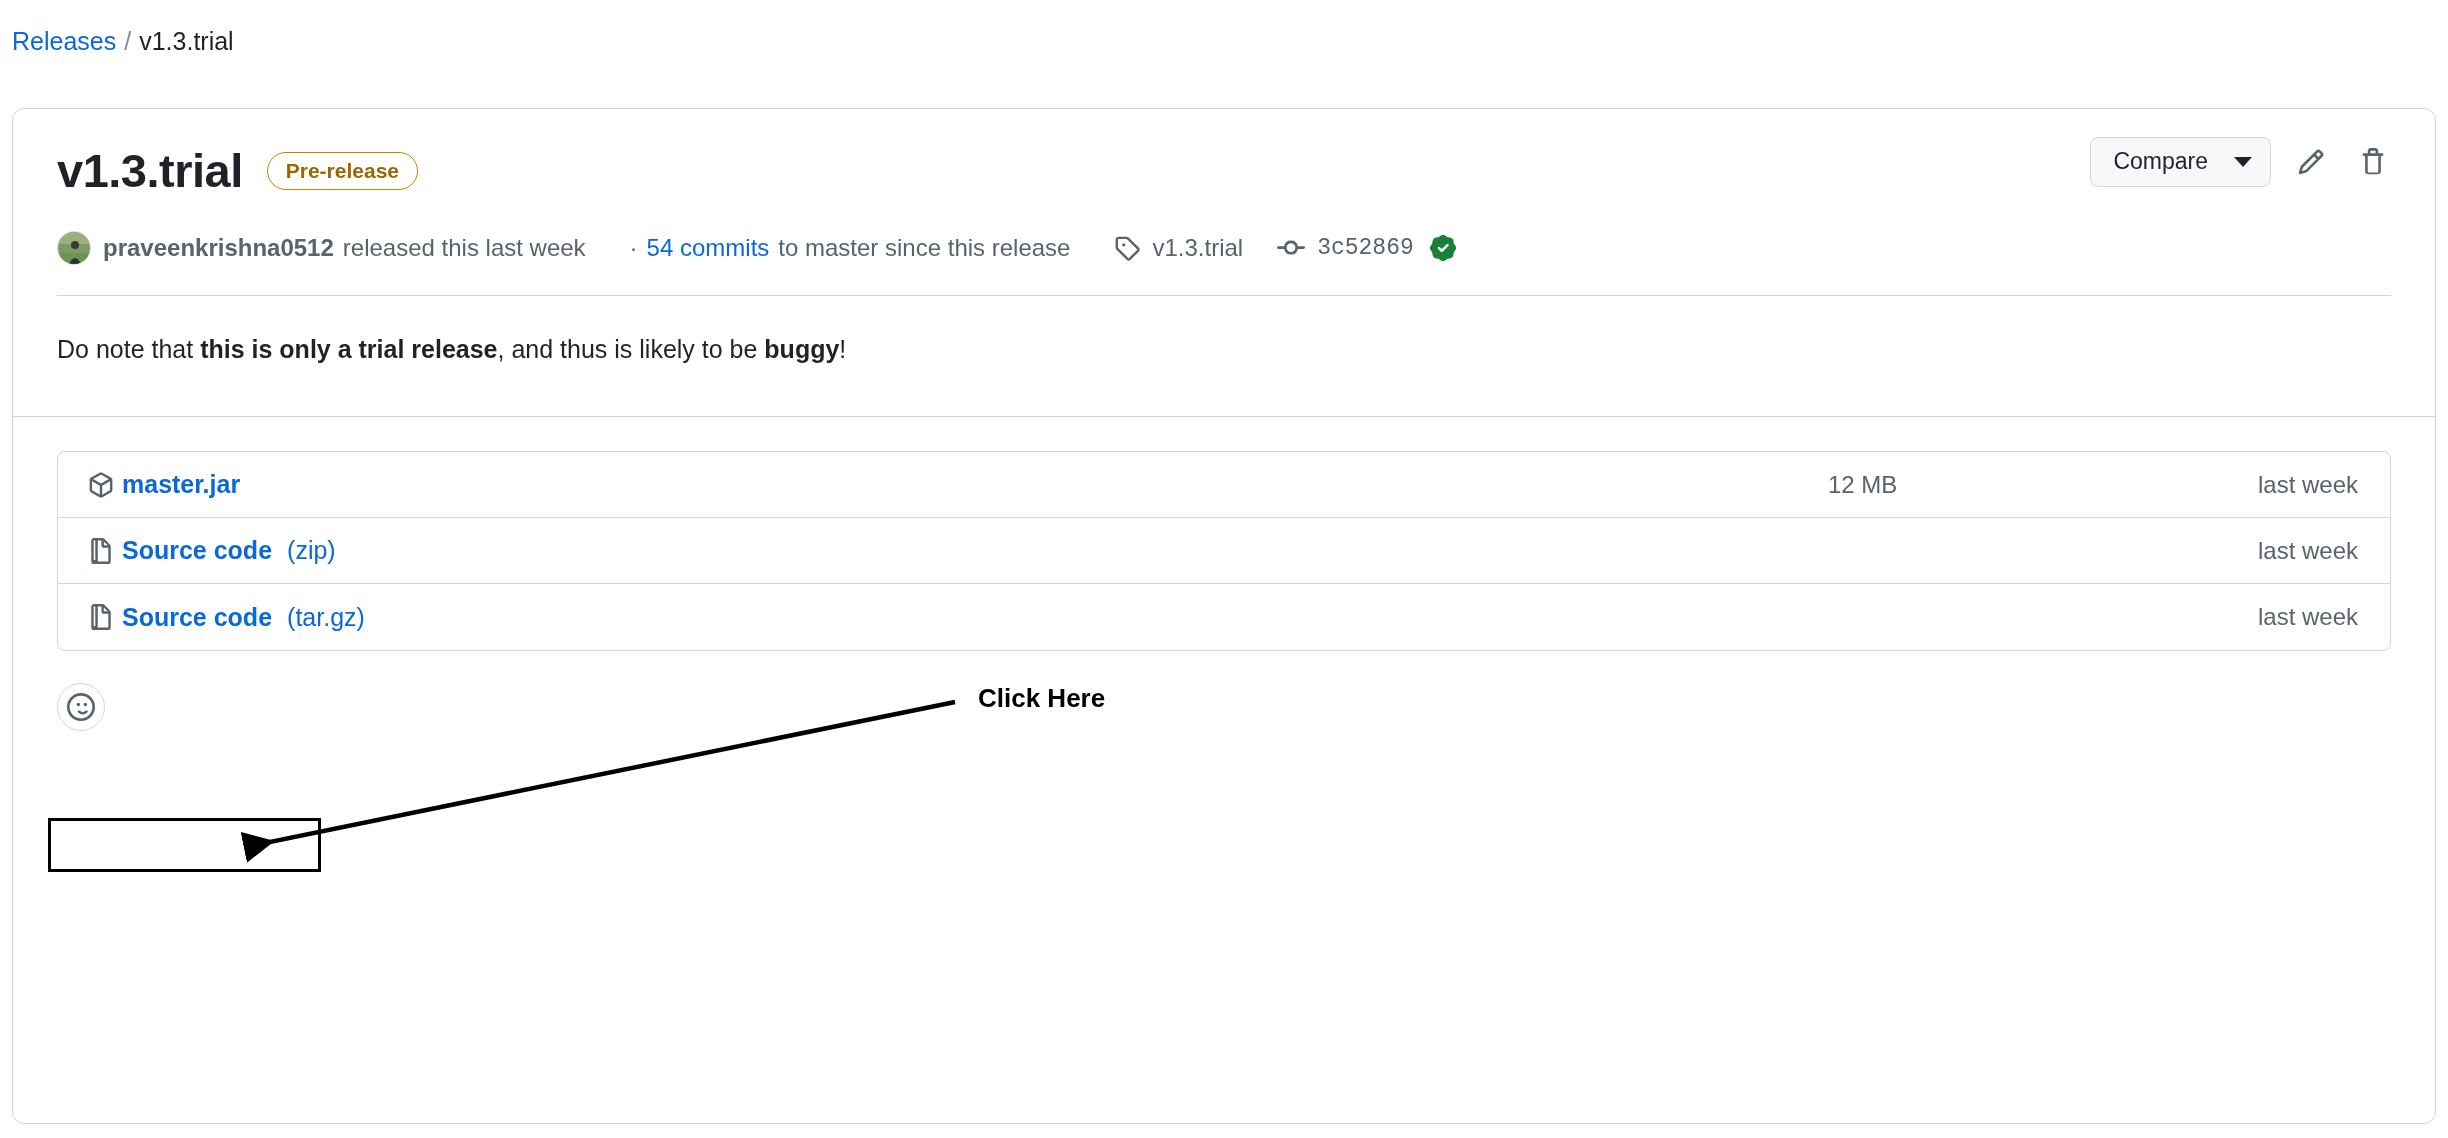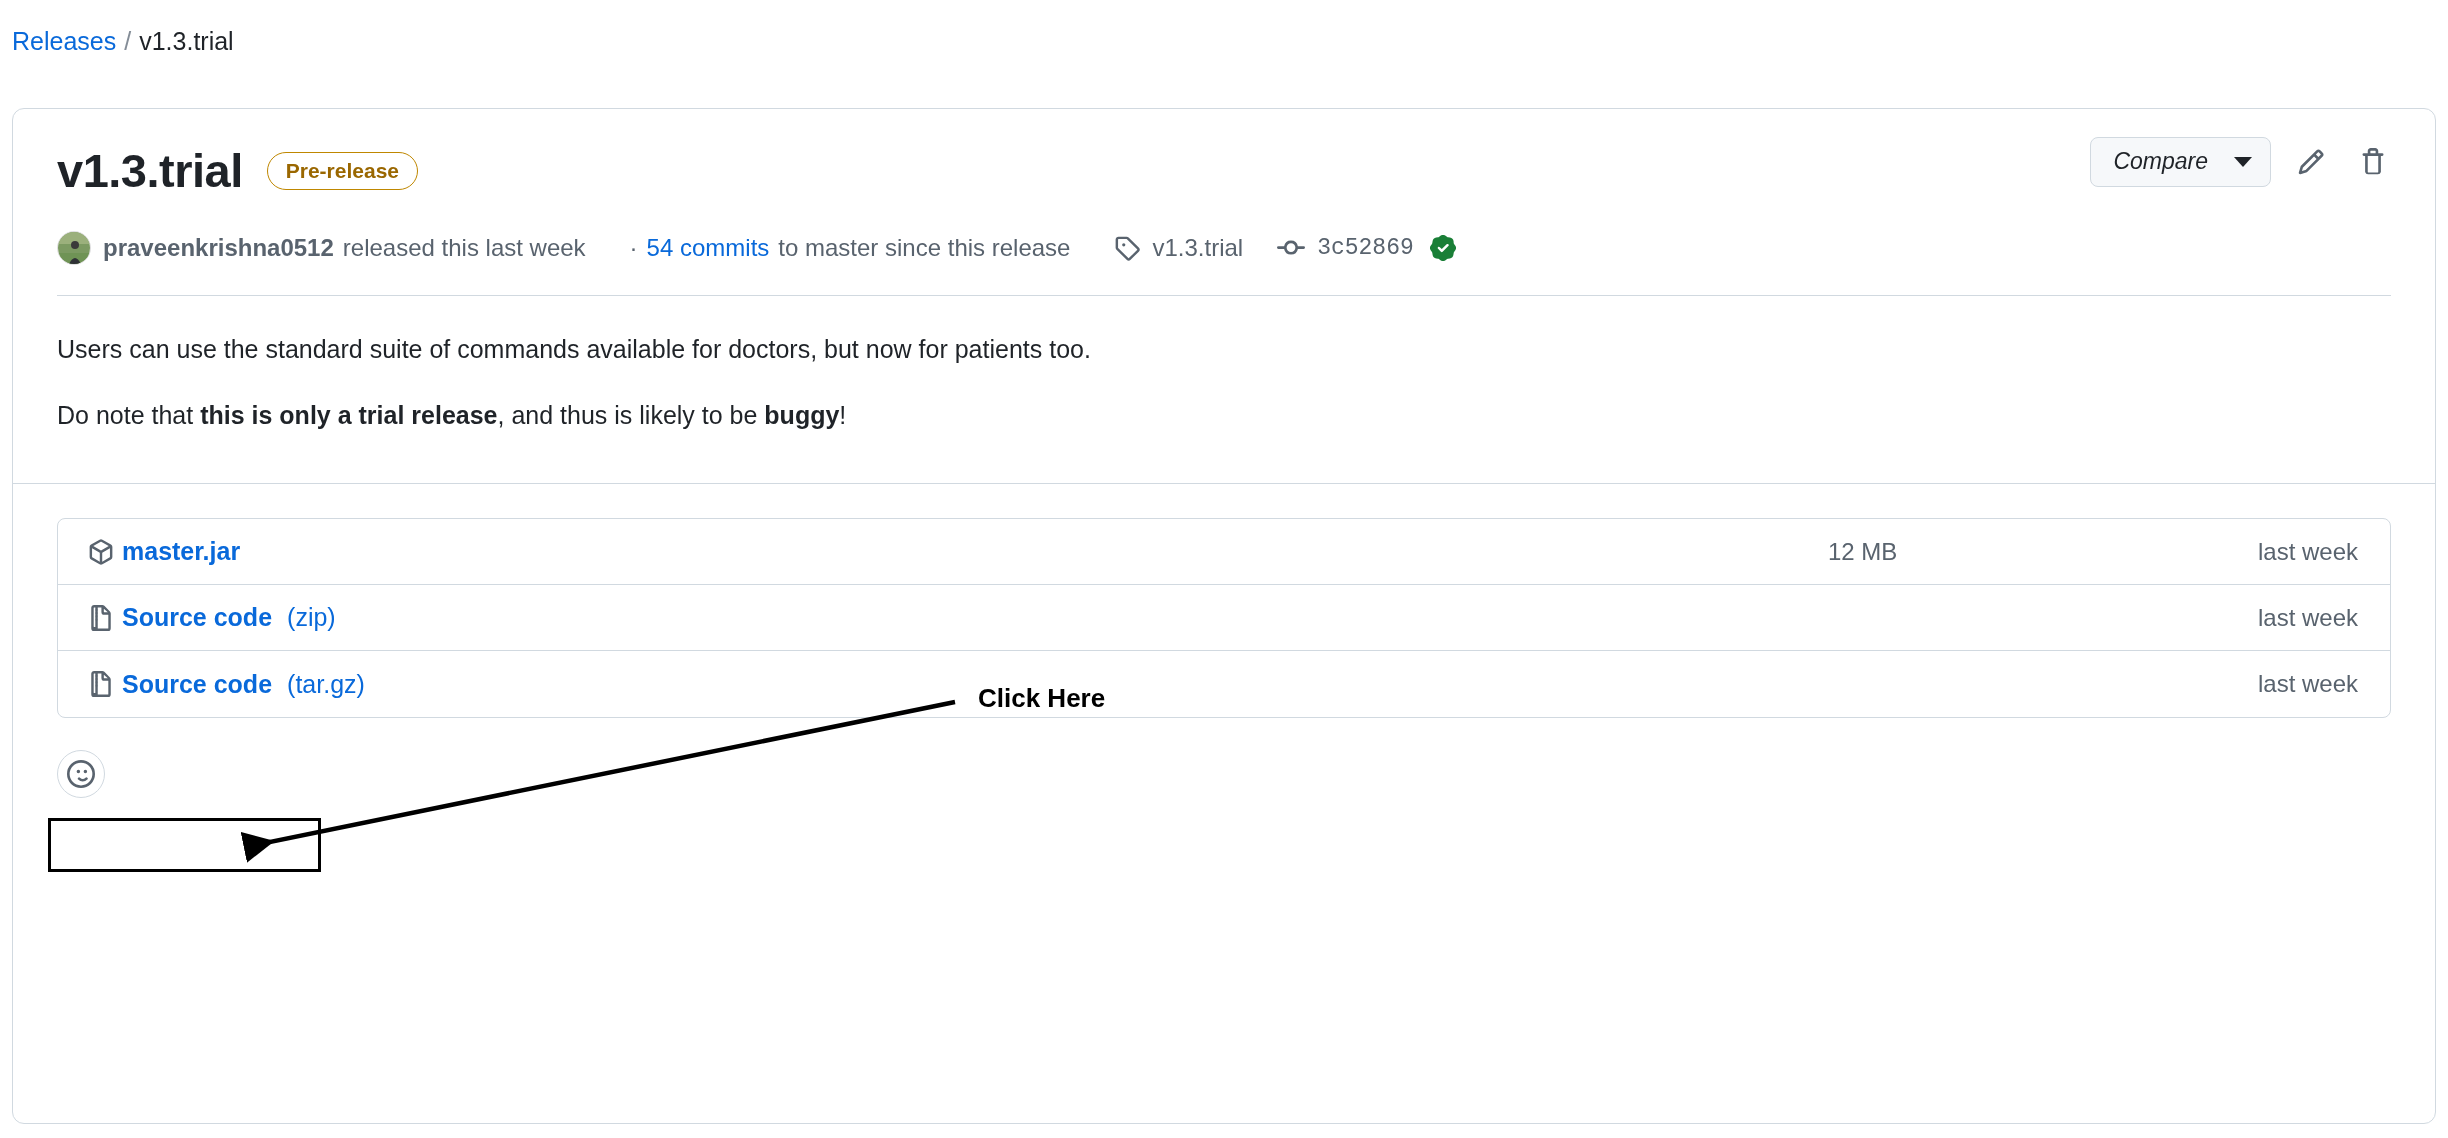--- a/index.html
+++ b/index.html
@@ -77,21 +77,20 @@
   }
 
   
   .card-actions {
     position: absolute;
     right: 40px;
     top: 28px;
     display: flex;
     align-items: center;
     gap: 18px;
-    font-style: italic;
   }
   #compare-button {
     display: flex;
     align-items: center;
     gap: 26px;
     background: #f6f8fa;
     border: 1px solid #d1d9e0;
     border-radius: 8px;
     padding: 10px 18px 11px 22px;
     font-size: 23px;
@@ -369,21 +368,20 @@
         <svg width="26" height="26" viewBox="0 0 16 16" fill="#1a7f37" style="margin-left:4px;">
           <path d="M9.585.52a2.678 2.678 0 0 0-3.17 0l-.928.68a1.178 1.178 0 0 1-.518.215l-1.138.175a2.678 2.678 0 0 0-2.24 2.24l-.175 1.138a1.178 1.178 0 0 1-.215.518l-.68.928a2.678 2.678 0 0 0 0 3.17l.68.928c.113.153.186.33.215.518l.175 1.138a2.678 2.678 0 0 0 2.24 2.24l1.138.175c.187.029.365.102.518.215l.928.68a2.678 2.678 0 0 0 3.17 0l.928-.68a1.17 1.17 0 0 1 .518-.215l1.138-.175a2.678 2.678 0 0 0 2.241-2.241l.175-1.138c.029-.187.102-.365.215-.518l.68-.928a2.678 2.678 0 0 0 0-3.17l-.68-.928a1.179 1.179 0 0 1-.215-.518L14.51 3.83a2.678 2.678 0 0 0-2.241-2.241l-1.138-.175a1.179 1.179 0 0 1-.518-.215L9.585.52ZM11.28 6.78l-3.5 3.5a.75.75 0 0 1-1.06 0l-1.75-1.75a.749.749 0 0 1 .326-1.275.749.749 0 0 1 .734.215l1.22 1.22 2.97-2.97a.749.749 0 0 1 1.275.326.749.749 0 0 1-.215.734Z"></path>
         </svg>
       </span>
     </div>
   </div>
 
   <div class="card-divider"></div>
 
   <div class="card-body">
-    <p>Users can use the standard suite of commands available for doctors, but now for patients too.</p>
     <p><span>Do note that </span><b>this is only a trial release</b><span>, and thus is likely to be </span><b>buggy</b><span>!</span></p>
   </div>
 
   <div class="card-divider full" style="margin-top:48px;"></div>
 
   <div class="assets-section">
 
     <div id="assets-table">
 
       <div class="asset-row">

